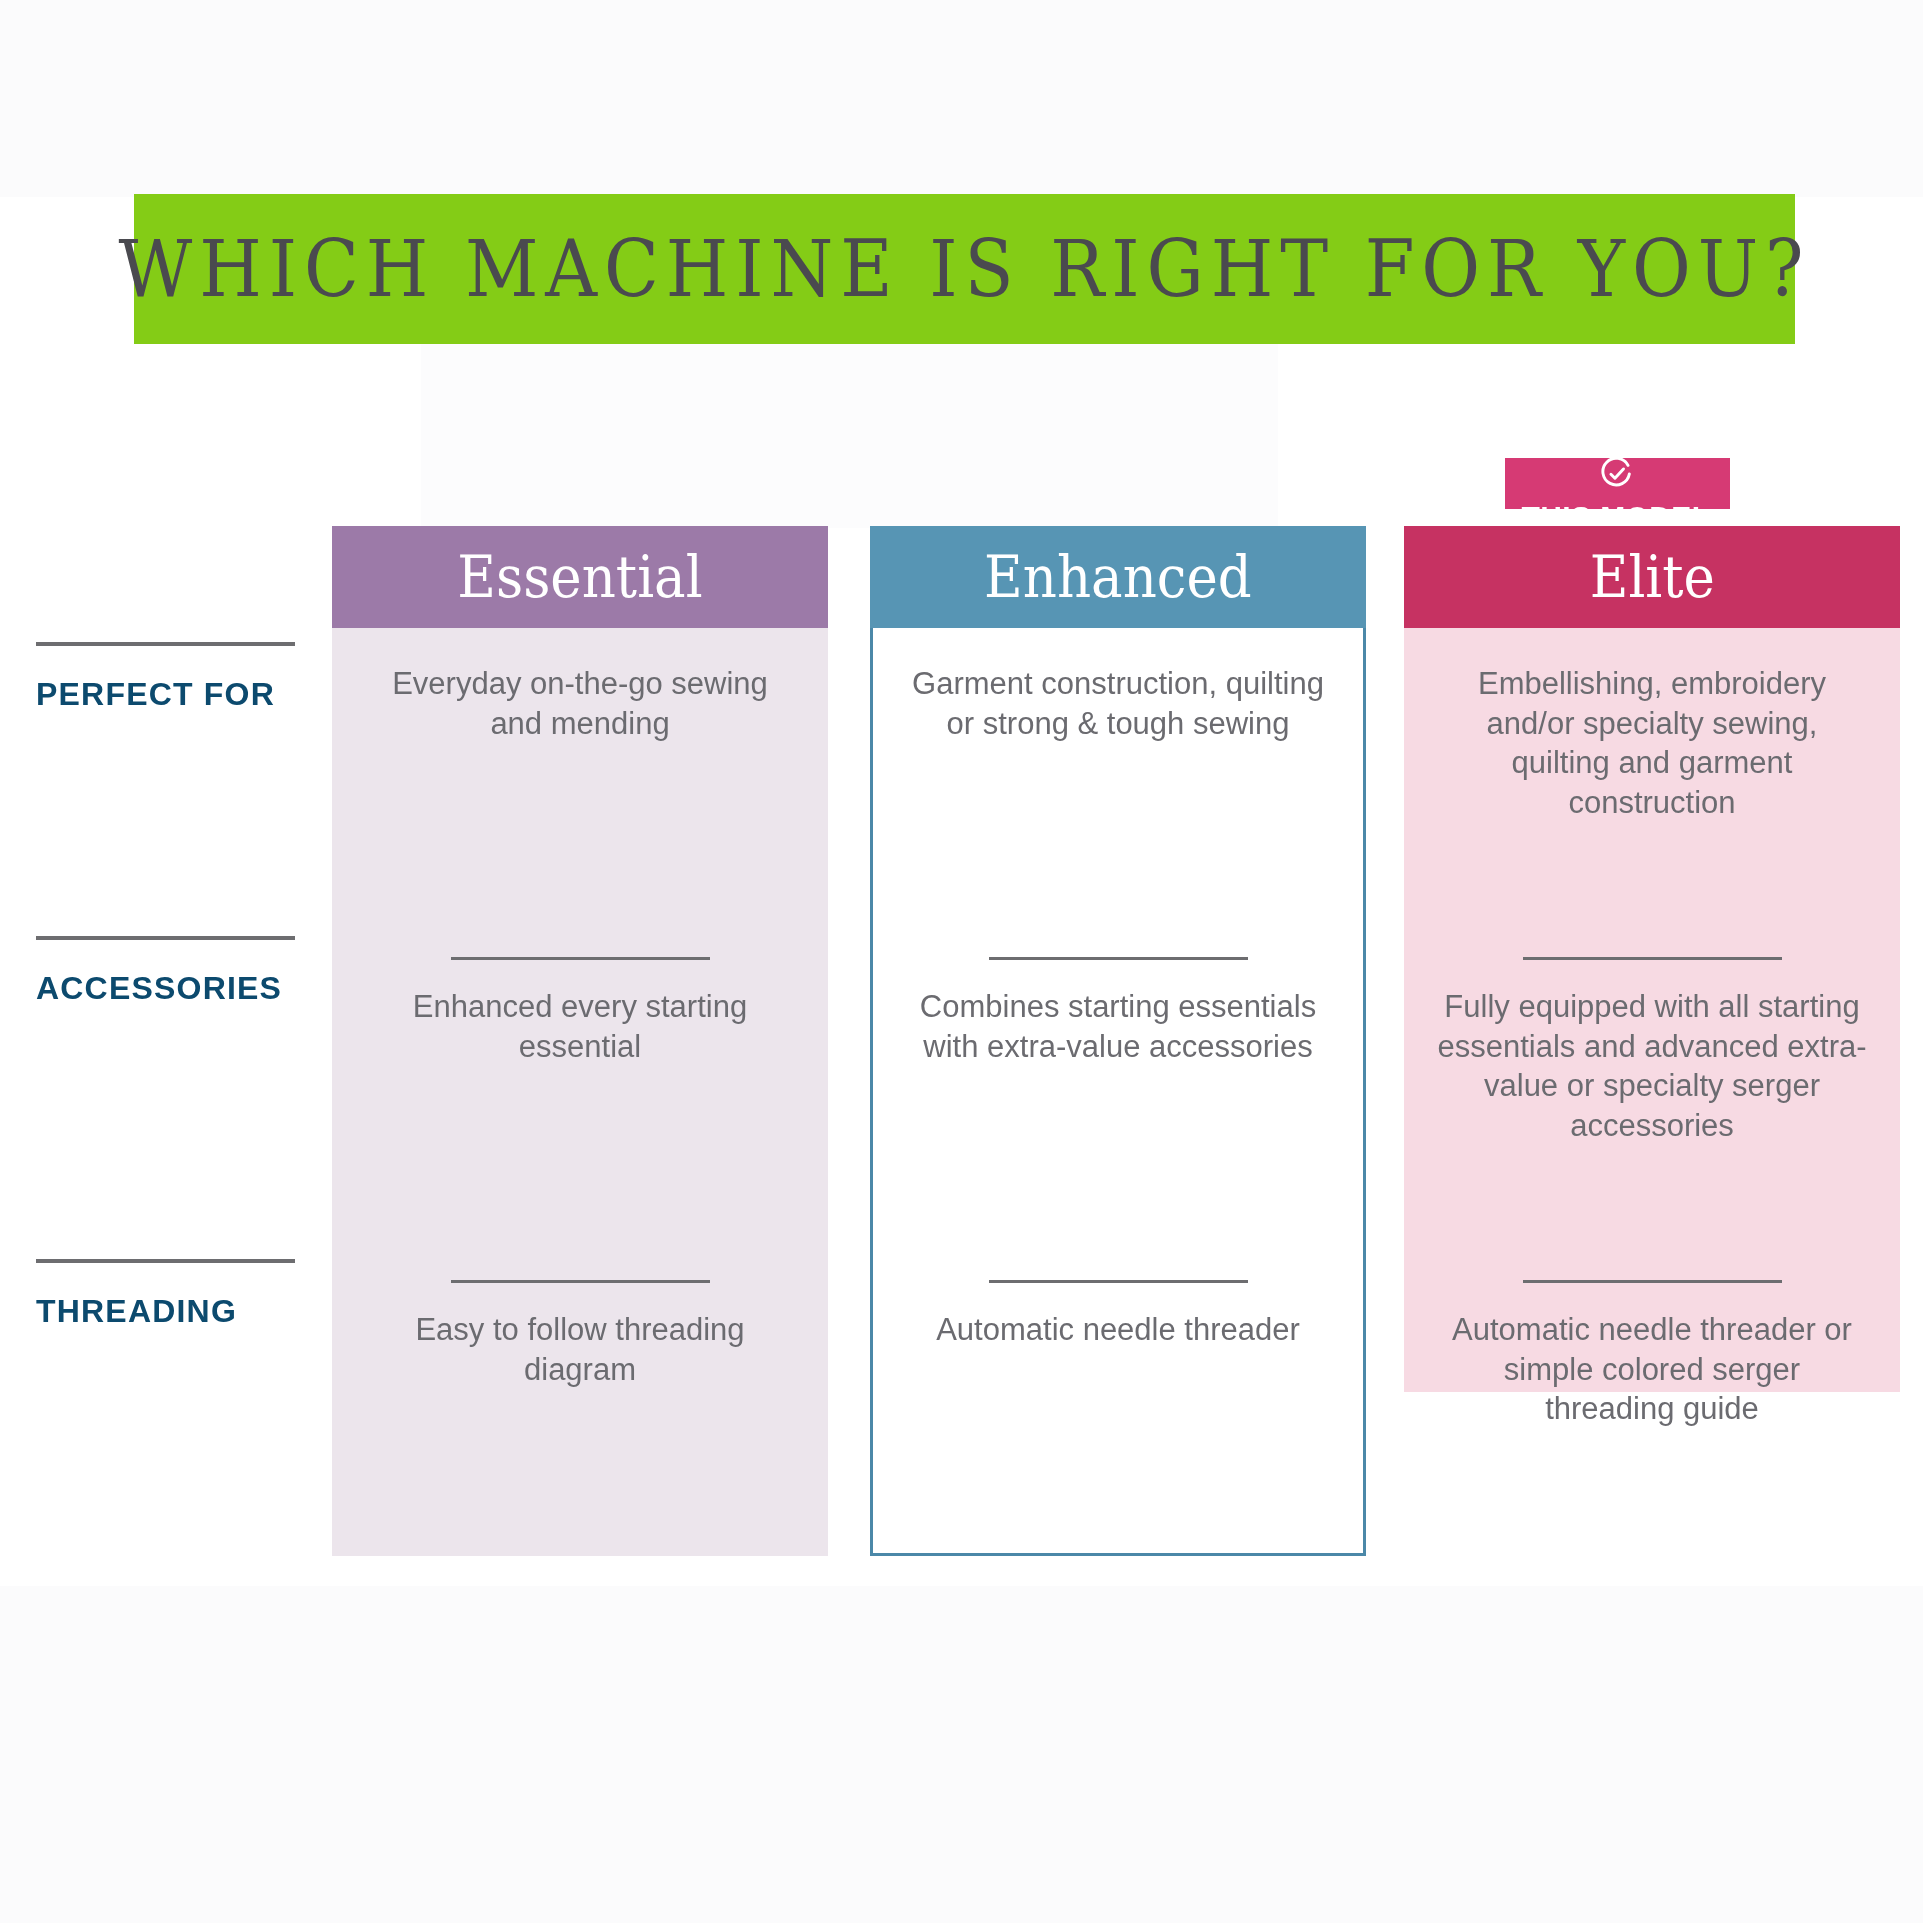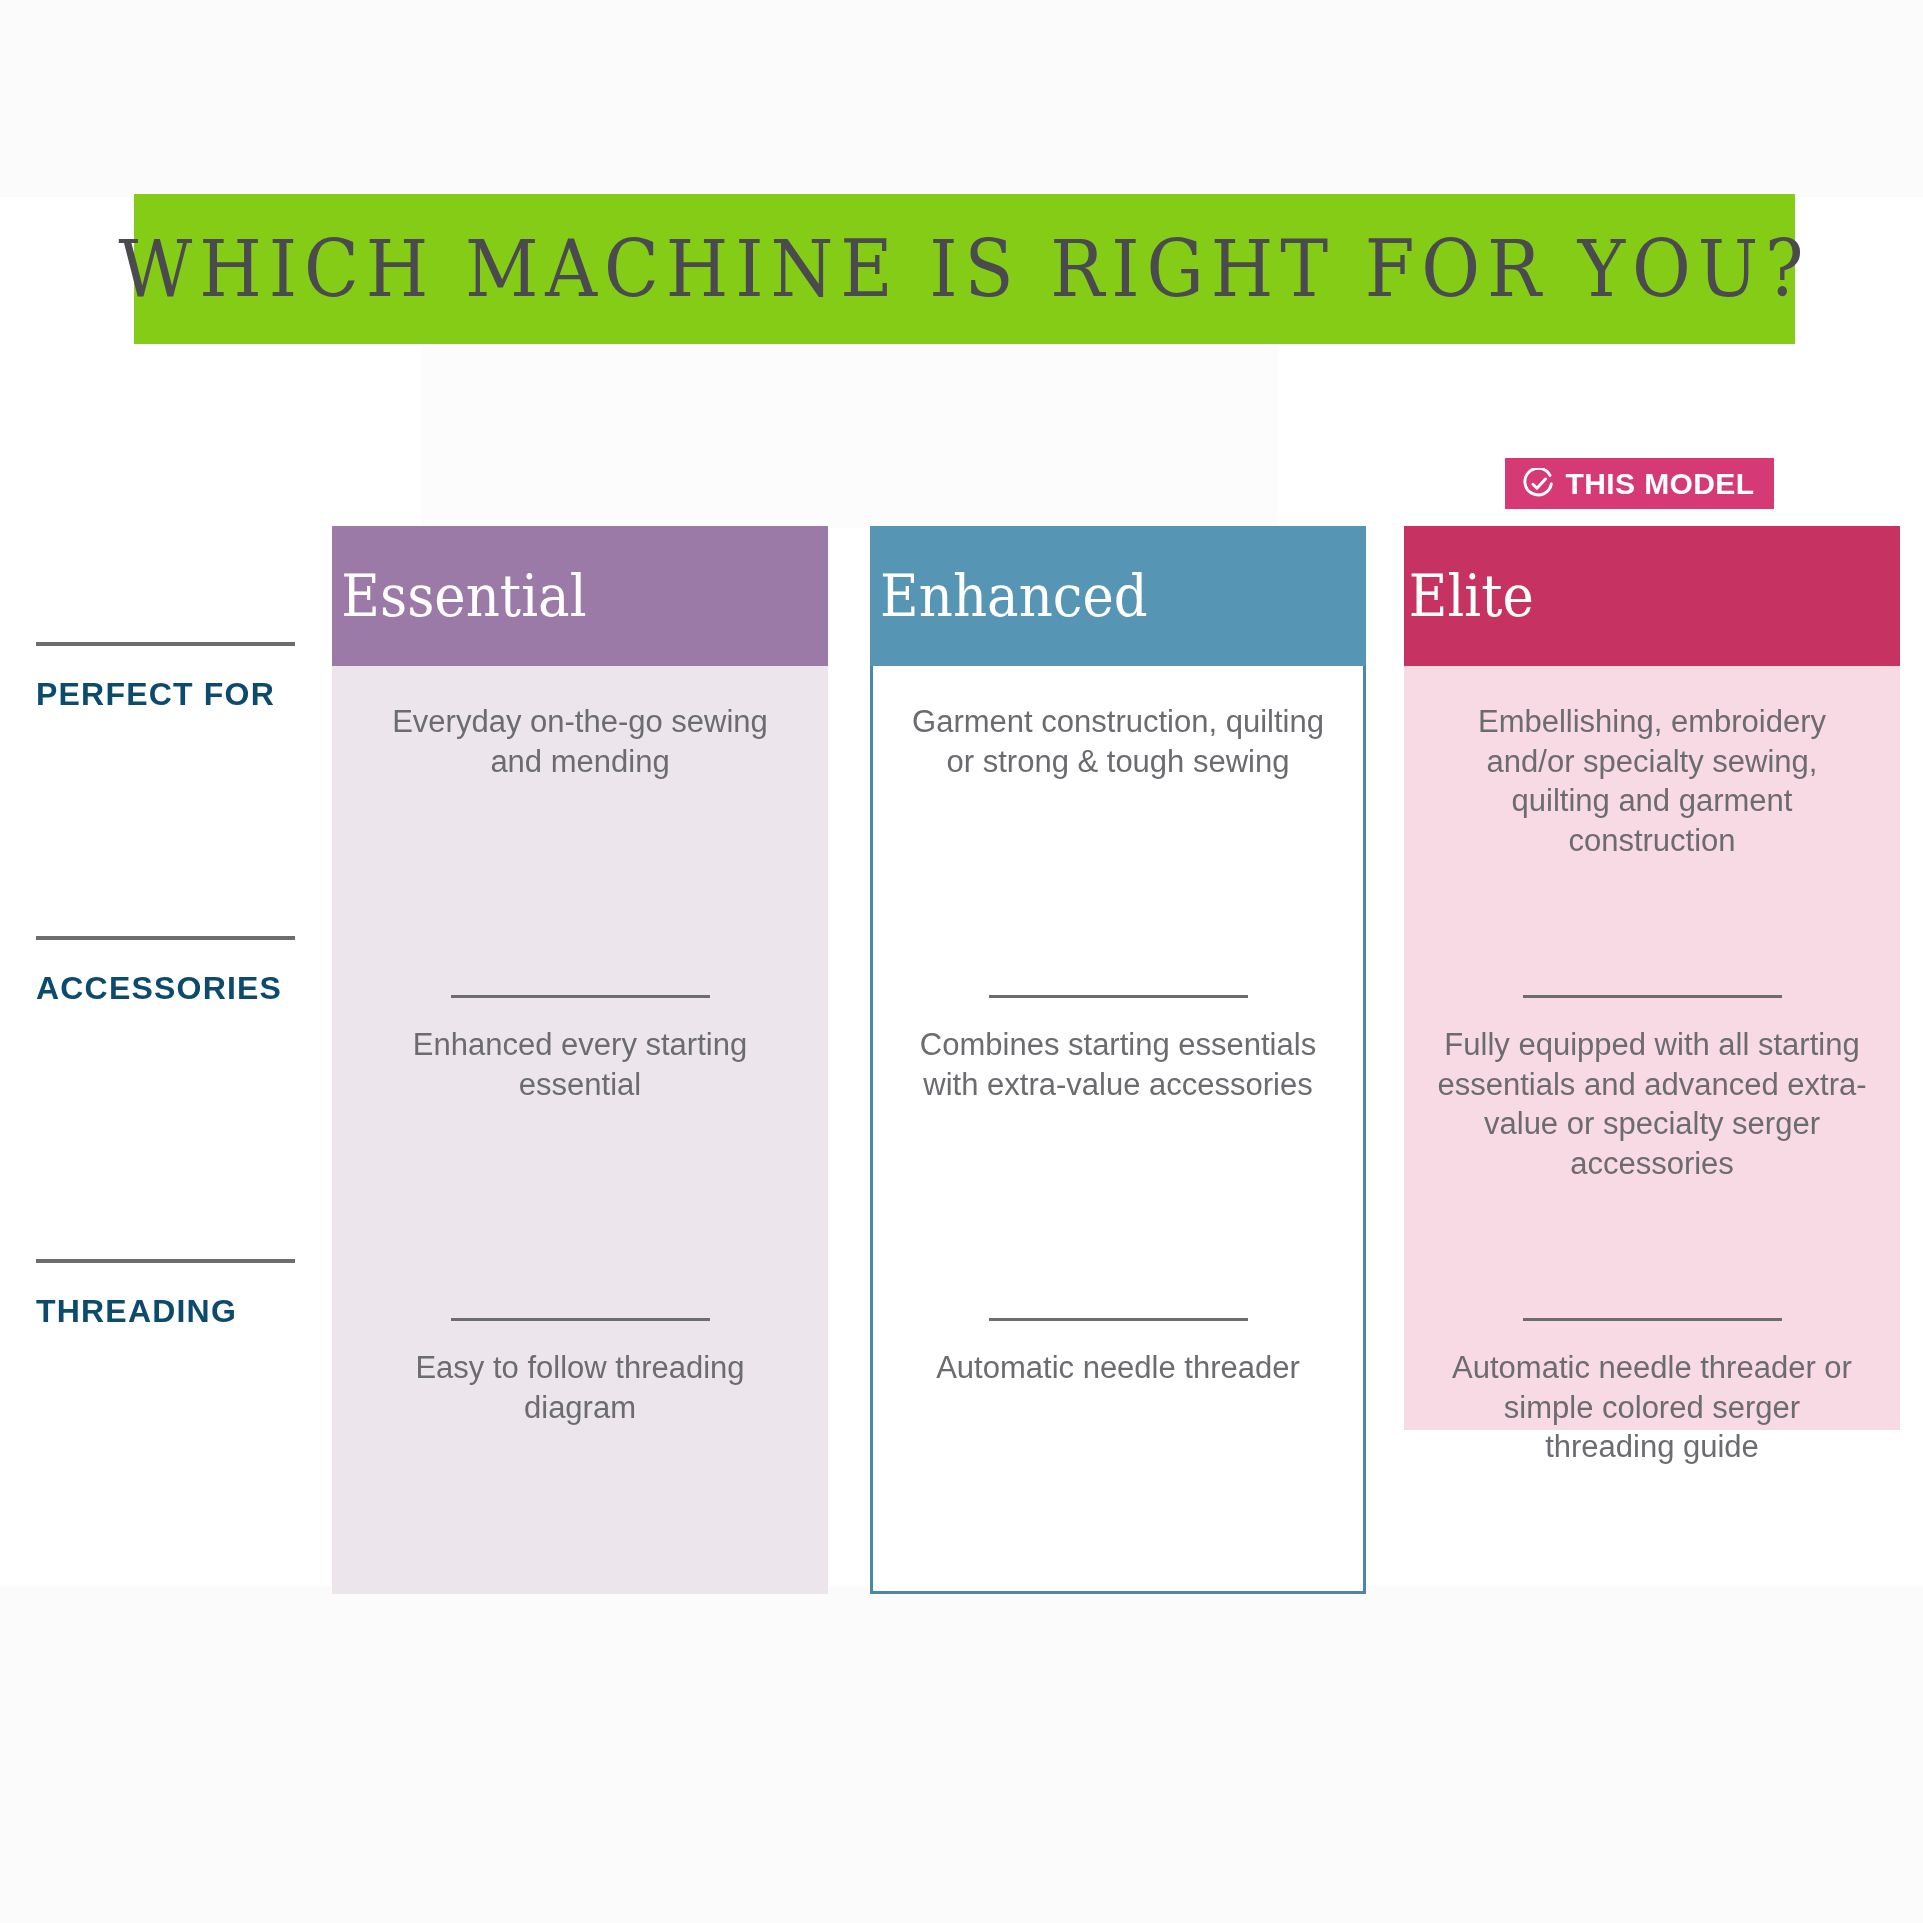--- a/index.html
+++ b/index.html
@@ -69,20 +69,21 @@
     position: absolute;
     left: 1505px;
     top: 458px;
     height: 51px;
     padding: 0 19.5px 0 16.5px;
     background: #d63a74;
     display: flex;
     align-items: center;
     gap: 12px;
     box-sizing: border-box;
+    flex-direction: column;
   }
   .badge-label {
     color: #ffffff;
     font-size: 30px;
     font-weight: bold;
     letter-spacing: 0.4px;
     line-height: 1;
     white-space: nowrap;
   }
   .badge-icon { width: 32px; height: 32px; display: block; }
@@ -100,23 +101,24 @@
     position: absolute;
     top: 0;
     width: 496px;
     box-sizing: border-box;
   }
   .col-essential { left: 332px; }
   .col-enhanced  { left: 870px; }
   .col-elite     { left: 1404px; }
 
   .col-head {
-    height: 140px;
+    height: 102px;
     display: flex;
     align-items: center;
+    justify-content: center;
     box-sizing: border-box;
   }
   .col-head .col-title {
     font-family: "DejaVu Serif", serif;
     font-size: 57px;
     font-weight: 400;
     color: #ffffff;
     line-height: 1;
     transform: scaleX(0.93);
   }

